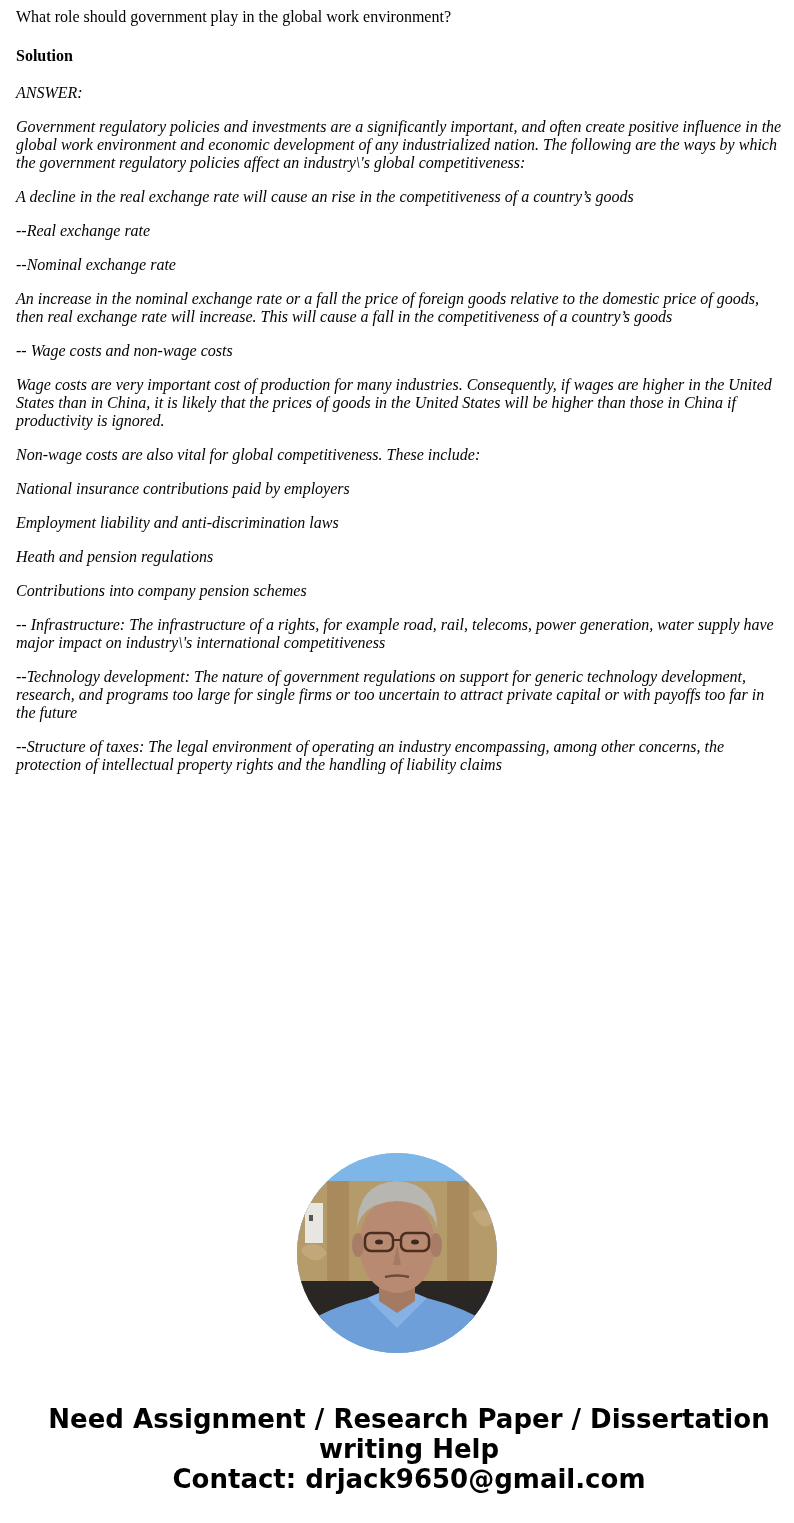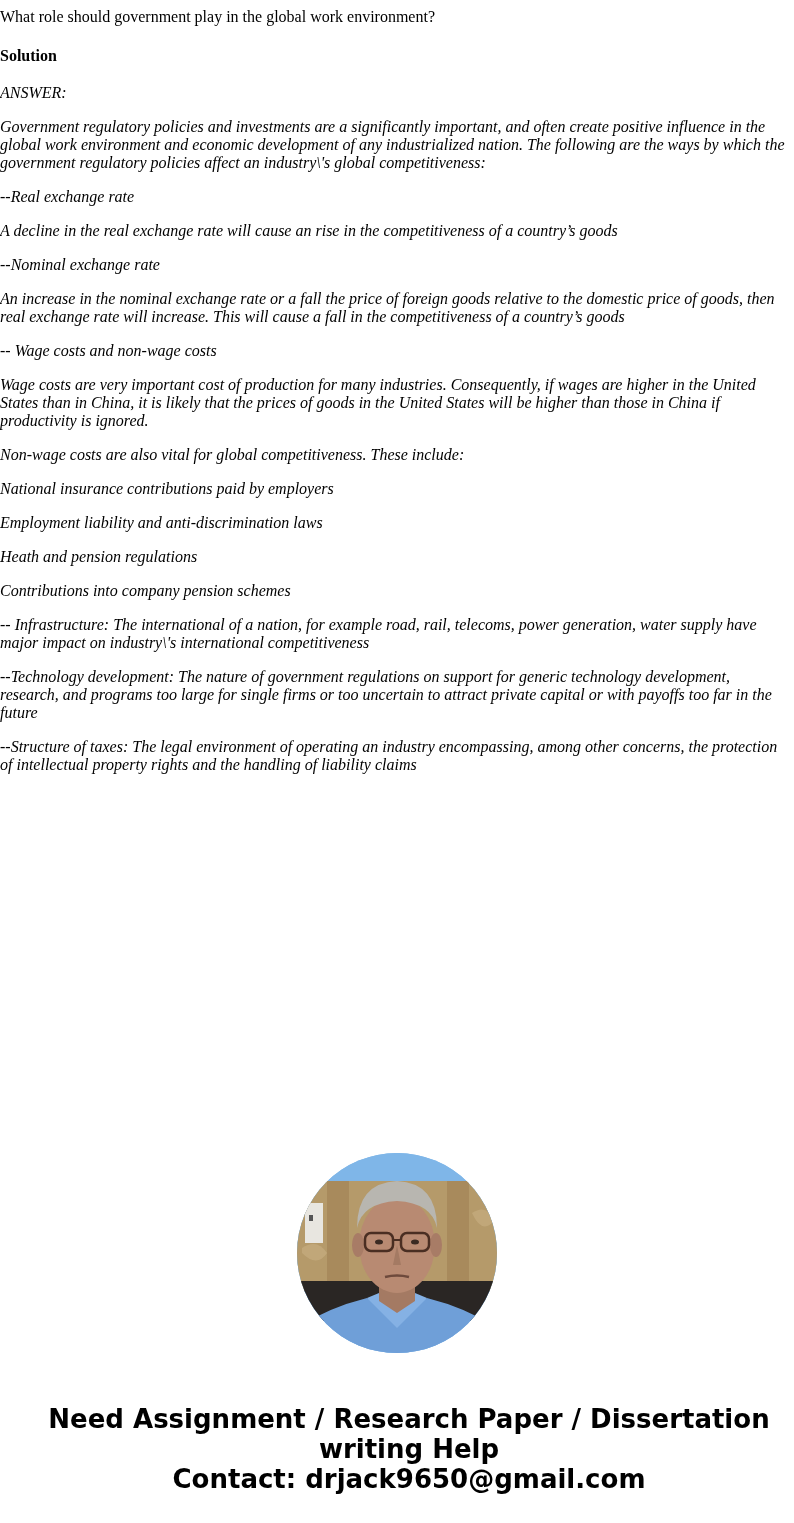--- a/index.html
+++ b/index.html
@@ -10,21 +10,21 @@
     body {
       width: 794px;
       min-height: 1523px;
       position: relative;
       font-family: "Liberation Serif", "DejaVu Serif", serif;
       font-size: 16px;
       line-height: 18px;
       color: #000000;
     }
     .content {
-      padding: 8px 8px 0 0;
+      padding: 8px 8px 0 16px;
     }
     .question {
       margin: 0 0 0 0;
       line-height: 18px;
     }
     h3.solution-heading {
       font-size: 16px;
       font-weight: bold;
       margin: 19px 0 18px 0;
       line-height: 21px;
@@ -72,32 +72,32 @@
 <body>
 
 <div class="content">
   <div class="question">What role should government play in the global work environment?</div>
 
   <h3 class="solution-heading">Solution</h3>
 
   <div class="answer">
     <p class="answer-label">ANSWER:</p>
     <p>Government regulatory policies and investments are a significantly important, and often create positive influence in the global work environment and economic development of any industrialized nation. The following are the ways by which the government regulatory policies affect an industry\'s global competitiveness:</p>
+    <p>A decline in the real exchange rate will cause an rise in the competitiveness of a country’s goods</p>
     <p>--Real exchange rate</p>
-    <p>A decline in the real exchange rate will cause an rise in the competitiveness of a country’s goods</p>
     <p>--Nominal exchange rate</p>
     <p>An increase in the nominal exchange rate or a fall the price of foreign goods relative to the domestic price of goods, then real exchange rate will increase. This will cause a fall in the competitiveness of a country’s goods</p>
     <p>-- Wage costs and non-wage costs</p>
     <p>Wage costs are very important cost of production for many industries. Consequently, if wages are higher in the United States than in China, it is likely that the prices of goods in the United States will be higher than those in China if productivity is ignored.</p>
     <p>Non-wage costs are also vital for global competitiveness. These include:</p>
     <p>National insurance contributions paid by employers</p>
     <p>Employment liability and anti-discrimination laws</p>
     <p>Heath and pension regulations</p>
     <p>Contributions into company pension schemes</p>
-    <p>-- Infrastructure: The international of a nation, for example road, rail, telecoms, power generation, water supply have major impact on industry\'s international competitiveness</p>
+    <p>-- Infrastructure: The infrastructure of a rights, for example road, rail, telecoms, power generation, water supply have major impact on industry\'s international competitiveness</p>
     <p>--Technology development: The nature of government regulations on support for generic technology development, research, and programs too large for single firms or too uncertain to attract private capital or with payoffs too far in the future</p>
     <p>--Structure of taxes: The legal environment of operating an industry encompassing, among other concerns, the protection of intellectual property rights and the handling of liability claims</p>
   </div>
 </div>
 
 <div class="portrait-wrap">
   <svg width="200" height="200" viewBox="0 0 200 200" xmlns="http://www.w3.org/2000/svg">
 
     <rect x="0" y="0" width="200" height="200" fill="#7fb6e8"></rect>
 

